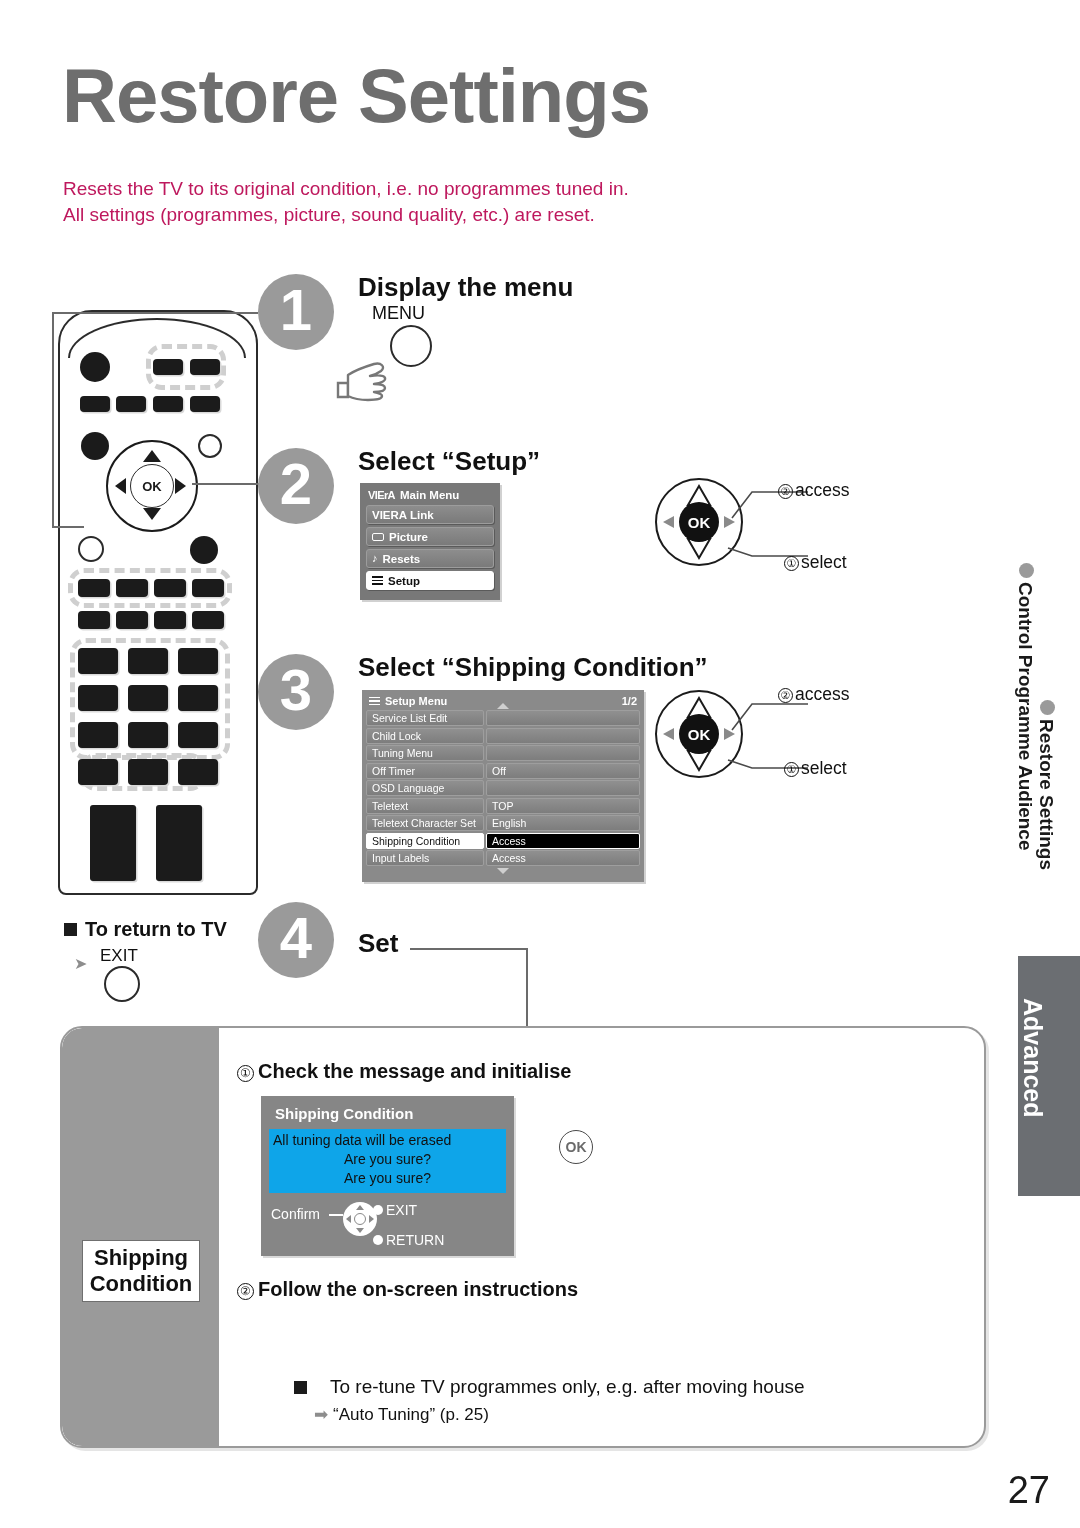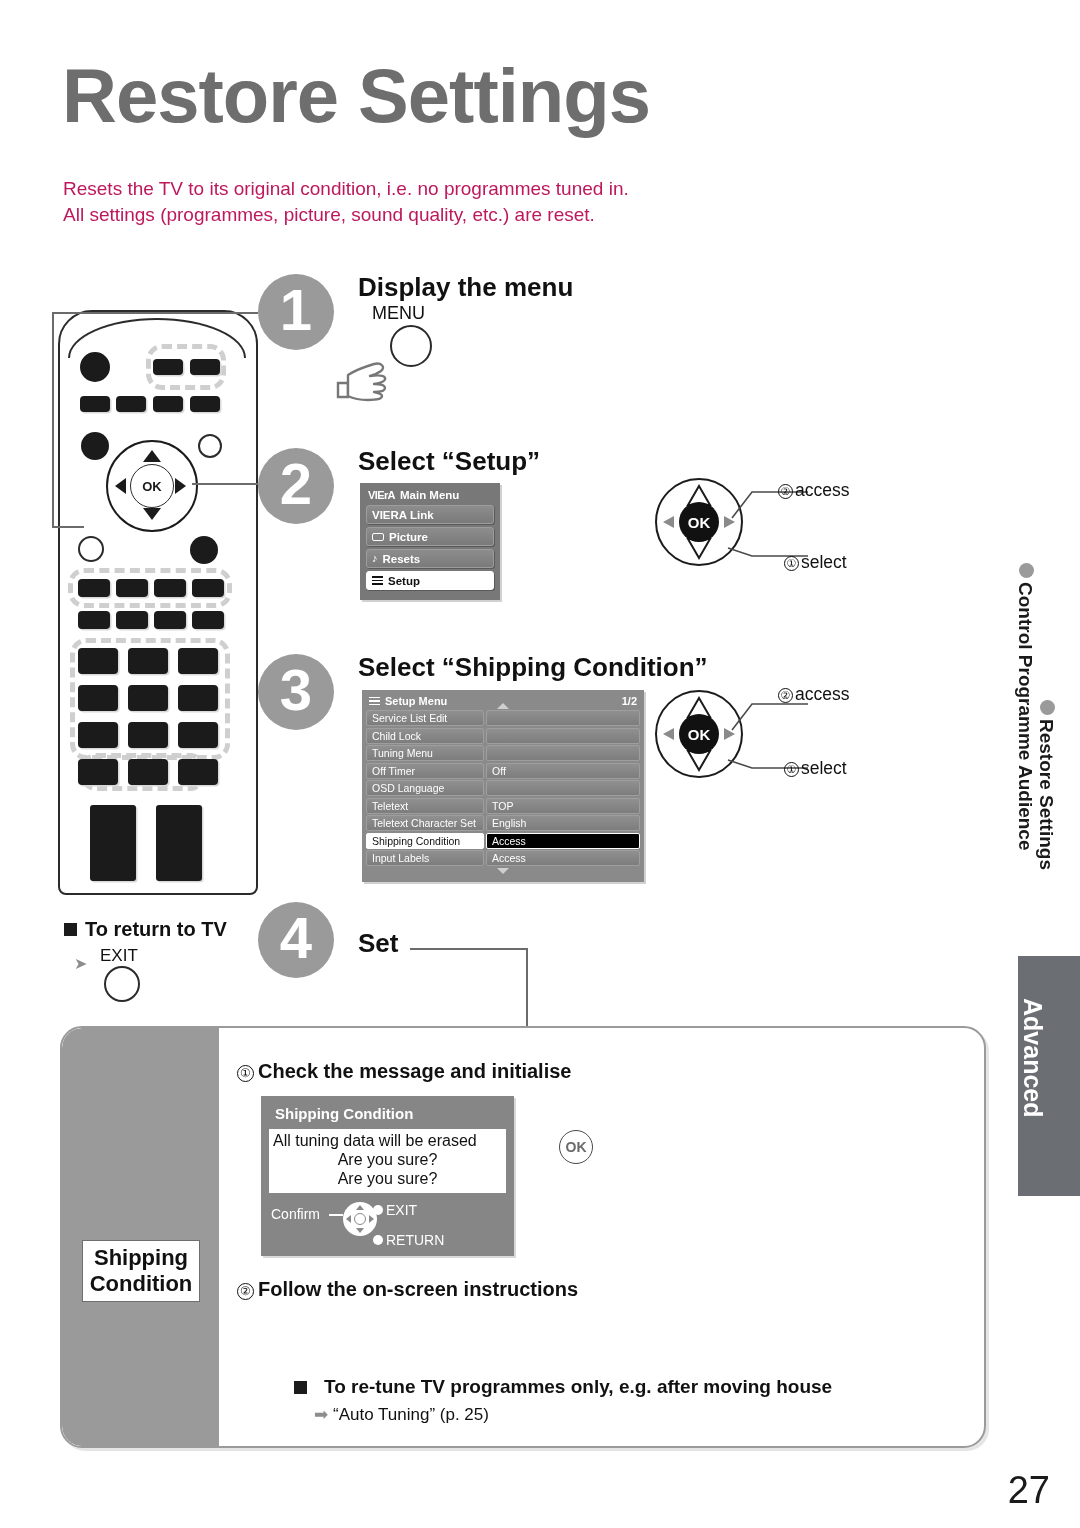--- a/index.html
+++ b/index.html
@@ -359,24 +359,24 @@
     position: absolute; left: 199px; top: 68px;
     width: 253px; height: 160px;
     background: #868686;
     box-shadow: 2px 2px 0 rgba(0,0,0,.15);
   }
   #ship-dialog .dlg-title {
     color: #fff; font-size: 15px; font-weight: bold;
     padding: 9px 0 7px 14px;
   }
   #ship-dialog .dlg-msg {
-    background: #ffffff; color: #111;
+    background: #0ea5e9; color: #111;
     margin: 0 8px;
     padding: 2px 4px 5px 4px;
-    font-size: 16px;
+    font-size: 14px;
     line-height: 19px;
     text-align: center;
   }
   #ship-dialog .dlg-msg .l1 { text-align: left; }
   #ship-dialog .dlg-foot {
     position: relative; margin-top: 7px; height: 56px;
     color: #ffffff; font-size: 14px;
   }
   .confirm-label { position: absolute; left: 10px; top: 6px; }
   .confirm-dash { position: absolute; left: 68px; top: 14px; width: 14px; height: 1.6px; background:#fff;}
@@ -407,22 +407,22 @@
   }
 
   .bp-note {
     position: absolute;
     font-size: 17px; line-height: 23px; color: #111;
   }
   #bp-note1 { left: 250px; top: 292px; width: 680px; }
   #bp-note1 .dot { color: #8d8d8d; }
   #bp-h2 {
     position: absolute; left: 232px; top: 348px;
-    font-size: 19px; font-weight: bold; color: #111;
-    display: flex; align-items: center; gap: 17px;
+    font-size: 19px; font-weight: normal; color: #111;
+    display: flex; align-items: center; gap: 23px;
   }
   #bp-note2 { left: 252px; top: 375px; }
 
   
   .conn { position: absolute; background: #6b6b6b; }
 
   #page-number {
     position: absolute; right: 30px; bottom: 16px;
     font-size: 38px; color: #1a1a1a;
   }

